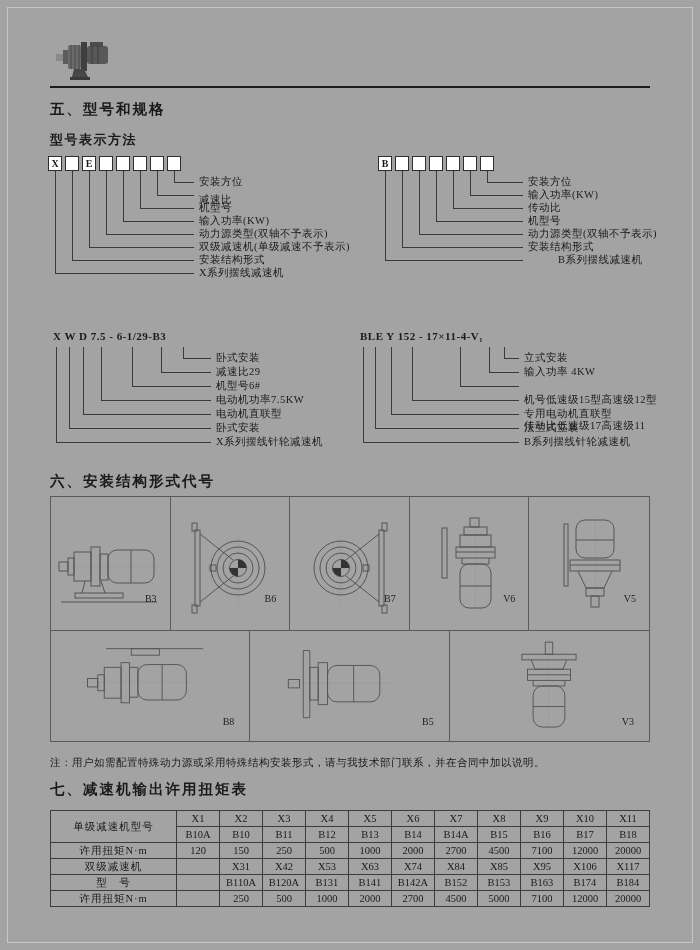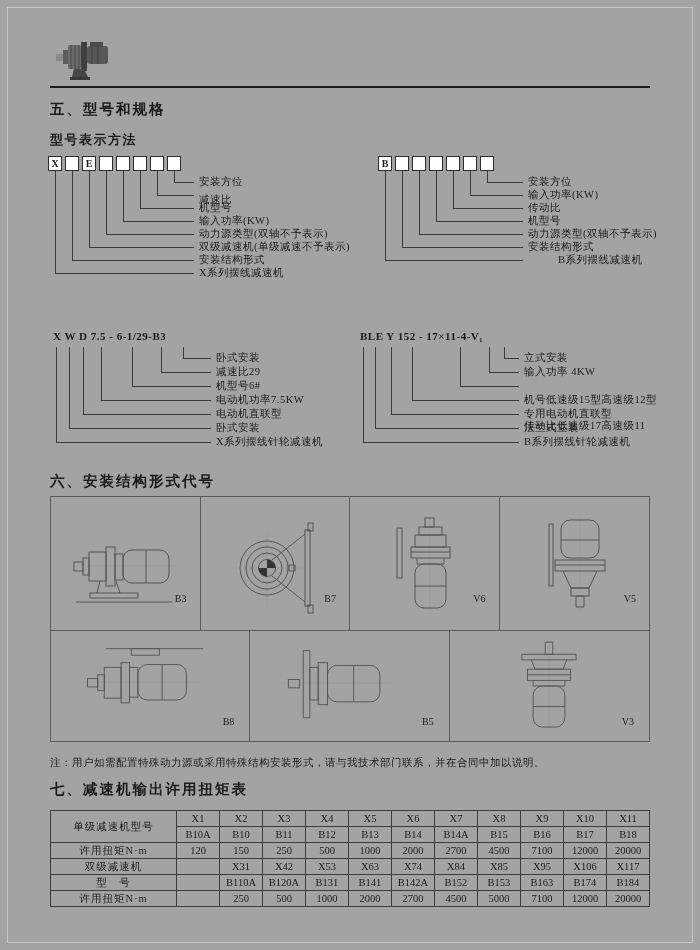--- a/index.html
+++ b/index.html
@@ -178,20 +178,39 @@
           <rect x="53" y="36" width="46" height="33" rx="9"></rect>
             <line x1="76" y1="36" x2="76" y2="69"></line>
           <path d="M30 67 L27 79 M46 67 L50 79"></path>
             <rect x="20" y="79" width="48" height="5"></rect>
           <line x1="6" y1="88" x2="102" y2="88"></line>
         </svg>
         <span class="tag">B3</span>
       </div>
       <div class="gcell">
         <svg width="110" height="100" viewBox="0 0 110 100">
+          <line class="cl" x1="26" y1="54" x2="100" y2="54"></line>
+            <line class="cl" x1="63" y1="18" x2="63" y2="92"></line>
+          <rect x="20" y="16" width="5" height="76"></rect>
+          <rect x="17" y="9" width="5" height="8"></rect>
+            <rect x="17" y="91" width="5" height="8"></rect>
+          <line x1="25" y1="20" x2="58" y2="46"></line>
+            <line x1="25" y1="88" x2="58" y2="62"></line>
+          <circle cx="63" cy="54" r="27"></circle>
+            <circle cx="63" cy="54" r="21"></circle>
+          <circle cx="63" cy="54" r="15"></circle>
+            <circle cx="63" cy="54" r="8.5"></circle>
+          <path class="solid" d="M63 54 L63 45.5 A8.5 8.5 0 0 1 71.5 54 Z"></path>
+          <path class="solid" d="M63 54 L63 62.5 A8.5 8.5 0 0 1 54.5 54 Z"></path>
+          <rect x="35" y="51" width="6" height="6"></rect>
+        </svg>
+        <span class="tag">B6</span>
+      </div>
+      <div class="gcell">
+        <svg width="110" height="100" viewBox="0 0 110 100">
           <line class="cl" x1="10" y1="54" x2="84" y2="54"></line>
             <line class="cl" x1="47" y1="18" x2="47" y2="92"></line>
           <rect x="85" y="16" width="5" height="76"></rect>
           <rect x="88" y="9" width="5" height="8"></rect>
             <rect x="88" y="91" width="5" height="8"></rect>
           <line x1="85" y1="20" x2="52" y2="46"></line>
             <line x1="85" y1="88" x2="52" y2="62"></line>
           <circle cx="47" cy="54" r="27"></circle>
             <circle cx="47" cy="54" r="21"></circle>
           <circle cx="47" cy="54" r="15"></circle>

